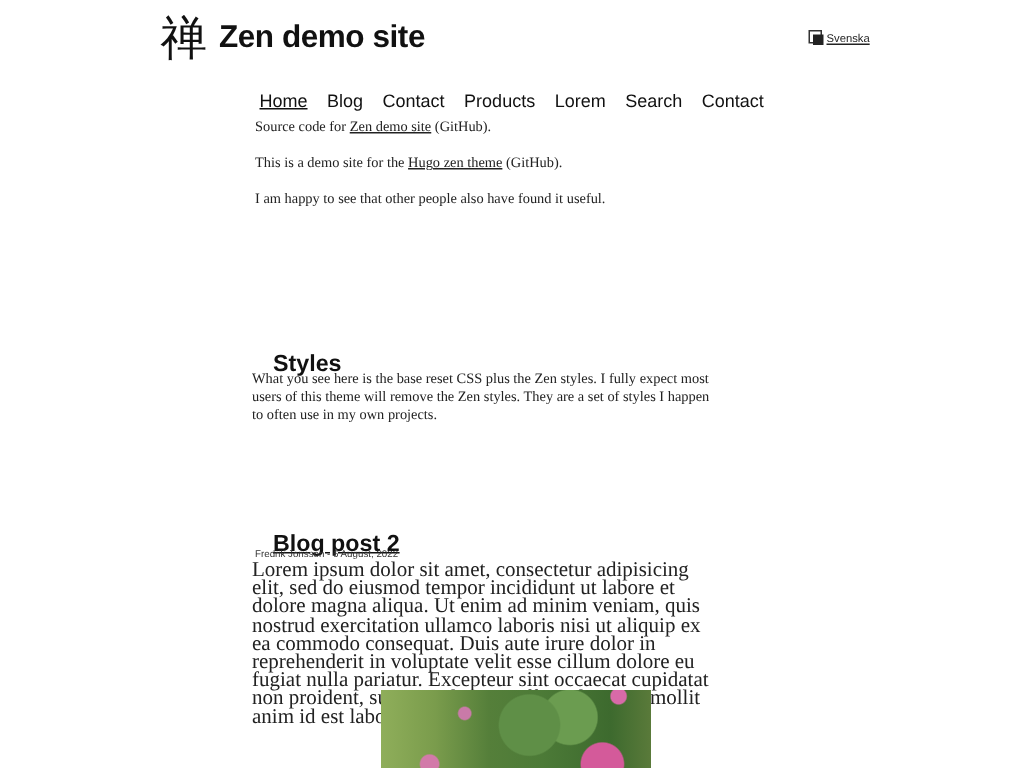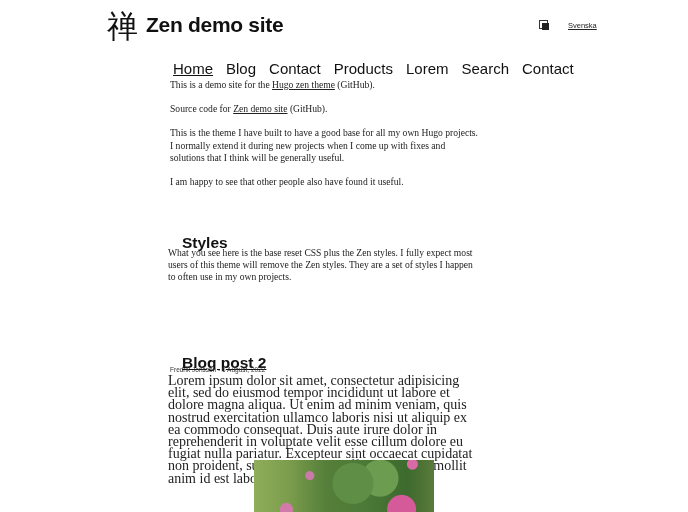--- a/index.html
+++ b/index.html
@@ -1,26 +1,26 @@
 <!DOCTYPE html>
 <html><head>
 <meta charset="utf-8">
 <style>
   html, body { margin:0; padding:0; background:#fff; }
   body { width:688px; height:512px; overflow:hidden; position:relative; color:#222; }
   .sans { font-family: "Liberation Sans", "DejaVu Sans", sans-serif; }
   .serif { font-family: "Liberation Serif", "DejaVu Serif", serif; }
   .logo { position:absolute; left:107px; top:8px; font-size:31px; line-height:36px; font-family:"DejaVu Serif", serif; color:#111; }
   .site-title { position:absolute; left:146px; top:13px; font-size:21px; font-weight:bold; color:#111; text-decoration:none; letter-spacing:-0.3px; }
-  .lang { position:absolute; left:539px; top:20px; display:flex; align-items:center; gap:19px; }
+  .lang { position:absolute; left:539px; top:20px; display:flex; align-items:center; gap:2px; }
   .lang-icon { width:10px; height:10px; position:relative; }
   .lang-icon .a { position:absolute; left:0; top:0; width:7px; height:7px; border:1px solid #333; background:#fff; }
   .lang-icon .b { position:absolute; left:3px; top:3px; width:7px; height:7px; background:#222; }
   .lang-link { font-size:7.5px; color:#222; text-decoration:underline; }
-  .nav { position:absolute; left:173px; top:60px; display:flex; gap:0; font-size:15px; }
+  .nav { position:absolute; left:173px; top:60px; display:flex; gap:0; font-size:12px; }
   .nav a { color:#111; text-decoration:none; margin-right:13px; }
   .nav a.active { text-decoration:underline; }
   .content { position:absolute; left:170px; top:79px; width:310px; font-size:9.6px; line-height:12.2px; }
   .content p { margin:0 0 12px 0; }
   .content a { color:#222; text-decoration:underline; }
   h2 { font-size:15.5px; margin:12px; font-weight:bold; color:#111; }
   .styles-h { position:absolute; left:170px; top:222px; }
   .styles-body { position:absolute; left:156px; top:247px; width:312px; font-size:9.6px; line-height:12.2px;margin-left:12px; }
   .styles-body p { margin:0 0 12px 0; }
   .post-h { position:absolute; left:170px; top:342px; }
@@ -55,23 +55,22 @@
   <a href="#" class="active">Home</a>
   <a href="#">Blog</a>
   <a href="#">Contact</a>
   <a href="#">Products</a>
   <a href="#">Lorem</a>
   <a href="#">Search</a>
   <a href="#">Contact</a>
 </nav>
 
 <div class="content">
+  <p><span>Source code for </span><a href="#">Zen demo site</a><span> (GitHub).</span></p>
   <p><span>This is a demo site for the </span><a href="#">Hugo zen theme</a><span> (GitHub).</span></p>
-  <p><span>Source code for </span><a href="#">Zen demo site</a><span> (GitHub).</span></p>
-  <p>This is the theme I have built to have a good base for all my own Hugo projects. I normally extend it during new projects when I come up with fixes and solutions that I think will be generally useful.</p>
   <p>I am happy to see that other people also have found it useful.</p>
 </div>
 
 <h2 class="styles-h sans">Styles</h2>
 <div class="styles-body">
   <p>What you see here is the base reset CSS plus the Zen styles. I fully expect most users of this theme will remove the Zen styles. They are a set of styles I happen to often use in my own projects.</p>
 </div>
 
 <h2 class="post-h sans"><a href="#">Blog post 2</a></h2>
 <div class="meta sans">Fredrik Jonsson - 6 August, 2022</div>

